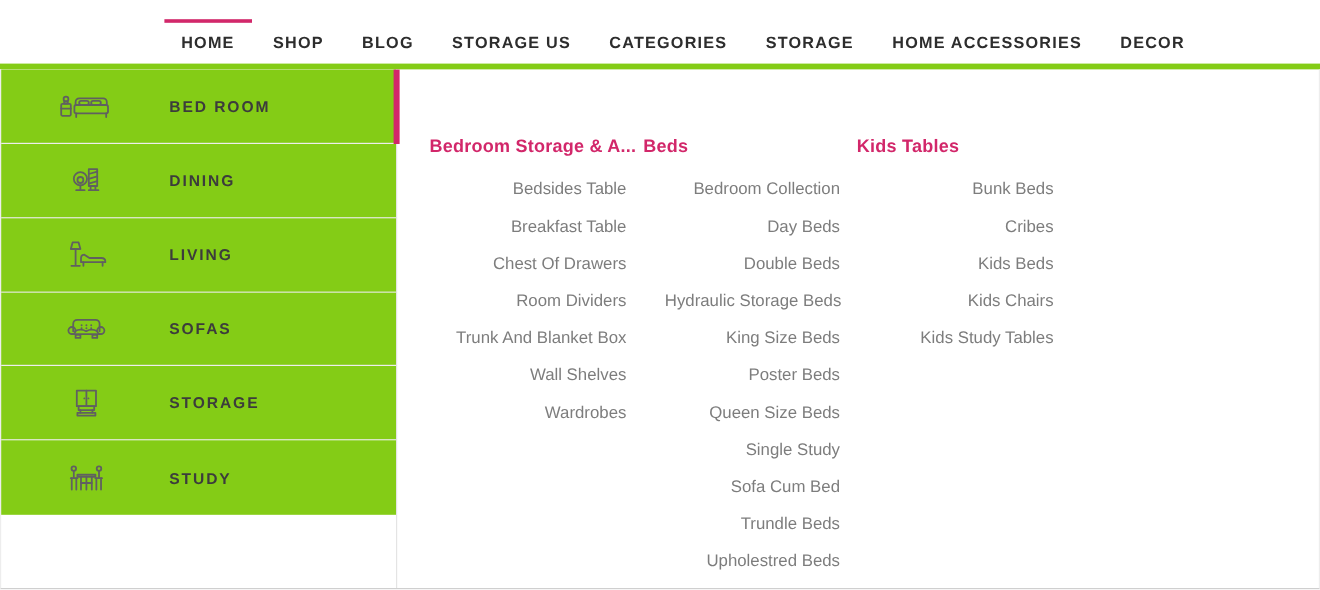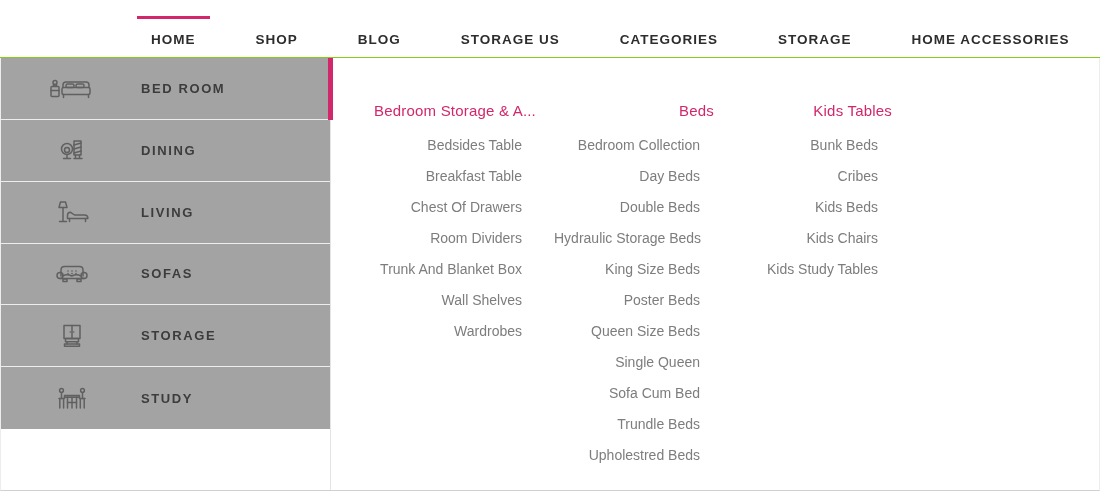--- a/index.html
+++ b/index.html
@@ -7,23 +7,22 @@
   body {
     width:1100px; height:492px; overflow:hidden;
     background:#ffffff;
     font-family:"Liberation Sans", sans-serif;
     --accent:#d2276a;
   }
 
   
   .topnav {
     height:58px; display:flex; align-items:stretch;
-    padding-left:135px; border-bottom:1px solid #84cc16;
+    padding-left:135px; border-bottom:5px solid #84cc16;
     background:#fff;
-    gap:28px;
   }
   .nav-item {
     position:relative; display:flex; align-items:flex-end;
     padding:0 14px 10px 14px; margin:0 2px;
     font-size:13.5px; font-weight:700; letter-spacing:1px;
     color:#2d2d2d; cursor:pointer; white-space:nowrap;
   }
   .nav-item.active::before {
     content:""; position:absolute; top:16px; left:0; right:0;
     height:3px; background:var(--accent);
@@ -34,21 +33,21 @@
     position:relative; height:433px; display:flex;
     border-bottom:1px solid #cfcfcf;
     border-left:1px solid #ededed; border-right:1px solid #ededed;
     background:#fff;
   }
 
   
   .sidebar { width:330px; flex:0 0 330px; border-right:1px solid #e4e4e4; }
   .side-item {
     position:relative; height:61.85px; display:flex; align-items:center;
-    border-bottom:1px solid #ededed; cursor:pointer; background:#a3a3a3;
+    border-bottom:1px solid #ededed; cursor:pointer; background:#84cc16;
   }
   .side-item:last-child { border-bottom:none; }
   .side-item .icn {
     position:absolute; left:36px; width:70px;
     display:flex; justify-content:center; align-items:center;
   }
   .side-item .icn svg { stroke:#606060; fill:none; stroke-width:1.5;
     stroke-linecap:round; stroke-linejoin:round; }
   .side-item .lbl {
     margin-left:140px; font-size:13px; font-weight:700;
@@ -56,22 +55,22 @@
   }
   .side-item.active::after {
     content:""; position:absolute; top:0; bottom:-1px; right:-3px;
     width:5px; background:var(--accent); z-index:3;
   }
 
   
   .content { display:flex; padding:40px 0 0 27px; }
   .col { width:178px; flex:0 0 178px; }
   .col h4 {
-    margin:4px 0 16px 0; font-size:15px; font-weight:400;
-    color:var(--accent); white-space:nowrap; letter-spacing:.2px;text-align:right;
+    margin:16px 0 16px 0; font-size:15px; font-weight:700;
+    color:var(--accent); white-space:nowrap; letter-spacing:.2px;
   }
   .col ul { list-style:none; margin:14px; padding:0 0 0 4px;text-align:right; }
   .col li {
     font-size:14px; color:#7d7d7d; line-height:20px;
     margin-bottom:11px; cursor:pointer; white-space:nowrap;
   }
 </style>
 </head>
 <body style="--accent: #d2276a;">
 
@@ -226,21 +225,21 @@
       <div class="col">
         <h4>Beds</h4>
         <ul>
           <li>Bedroom Collection</li>
           <li>Day Beds</li>
           <li>Double Beds</li>
           <li>Hydraulic Storage Beds</li>
           <li>King Size Beds</li>
           <li>Poster Beds</li>
           <li>Queen Size Beds</li>
-          <li>Single Queen</li>
+          <li>Single Study</li>
           <li>Sofa Cum Bed</li>
           <li>Trundle Beds</li>
           <li>Upholestred Beds</li>
         </ul>
       </div>
       <div class="col">
         <h4>Kids Tables</h4>
         <ul>
           <li>Bunk Beds</li>
           <li>Cribes</li>

